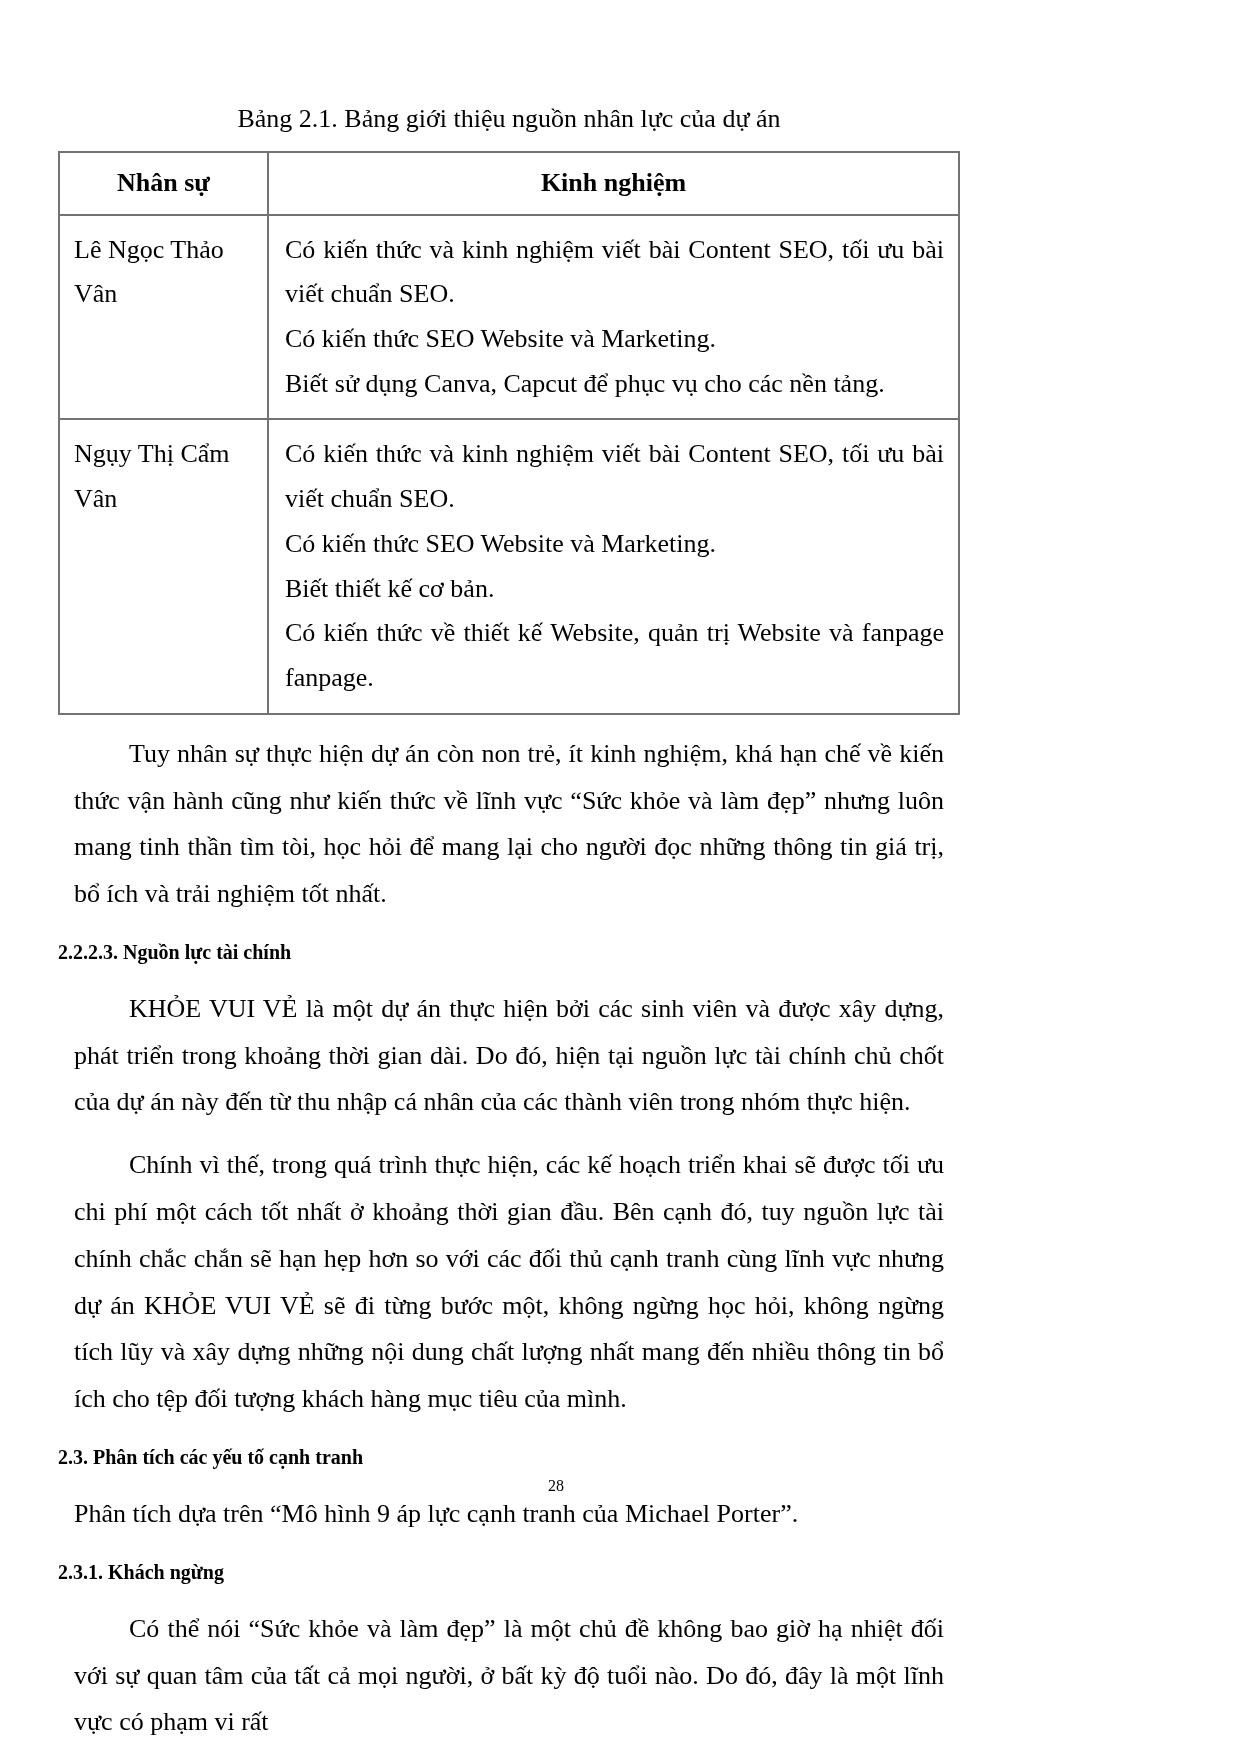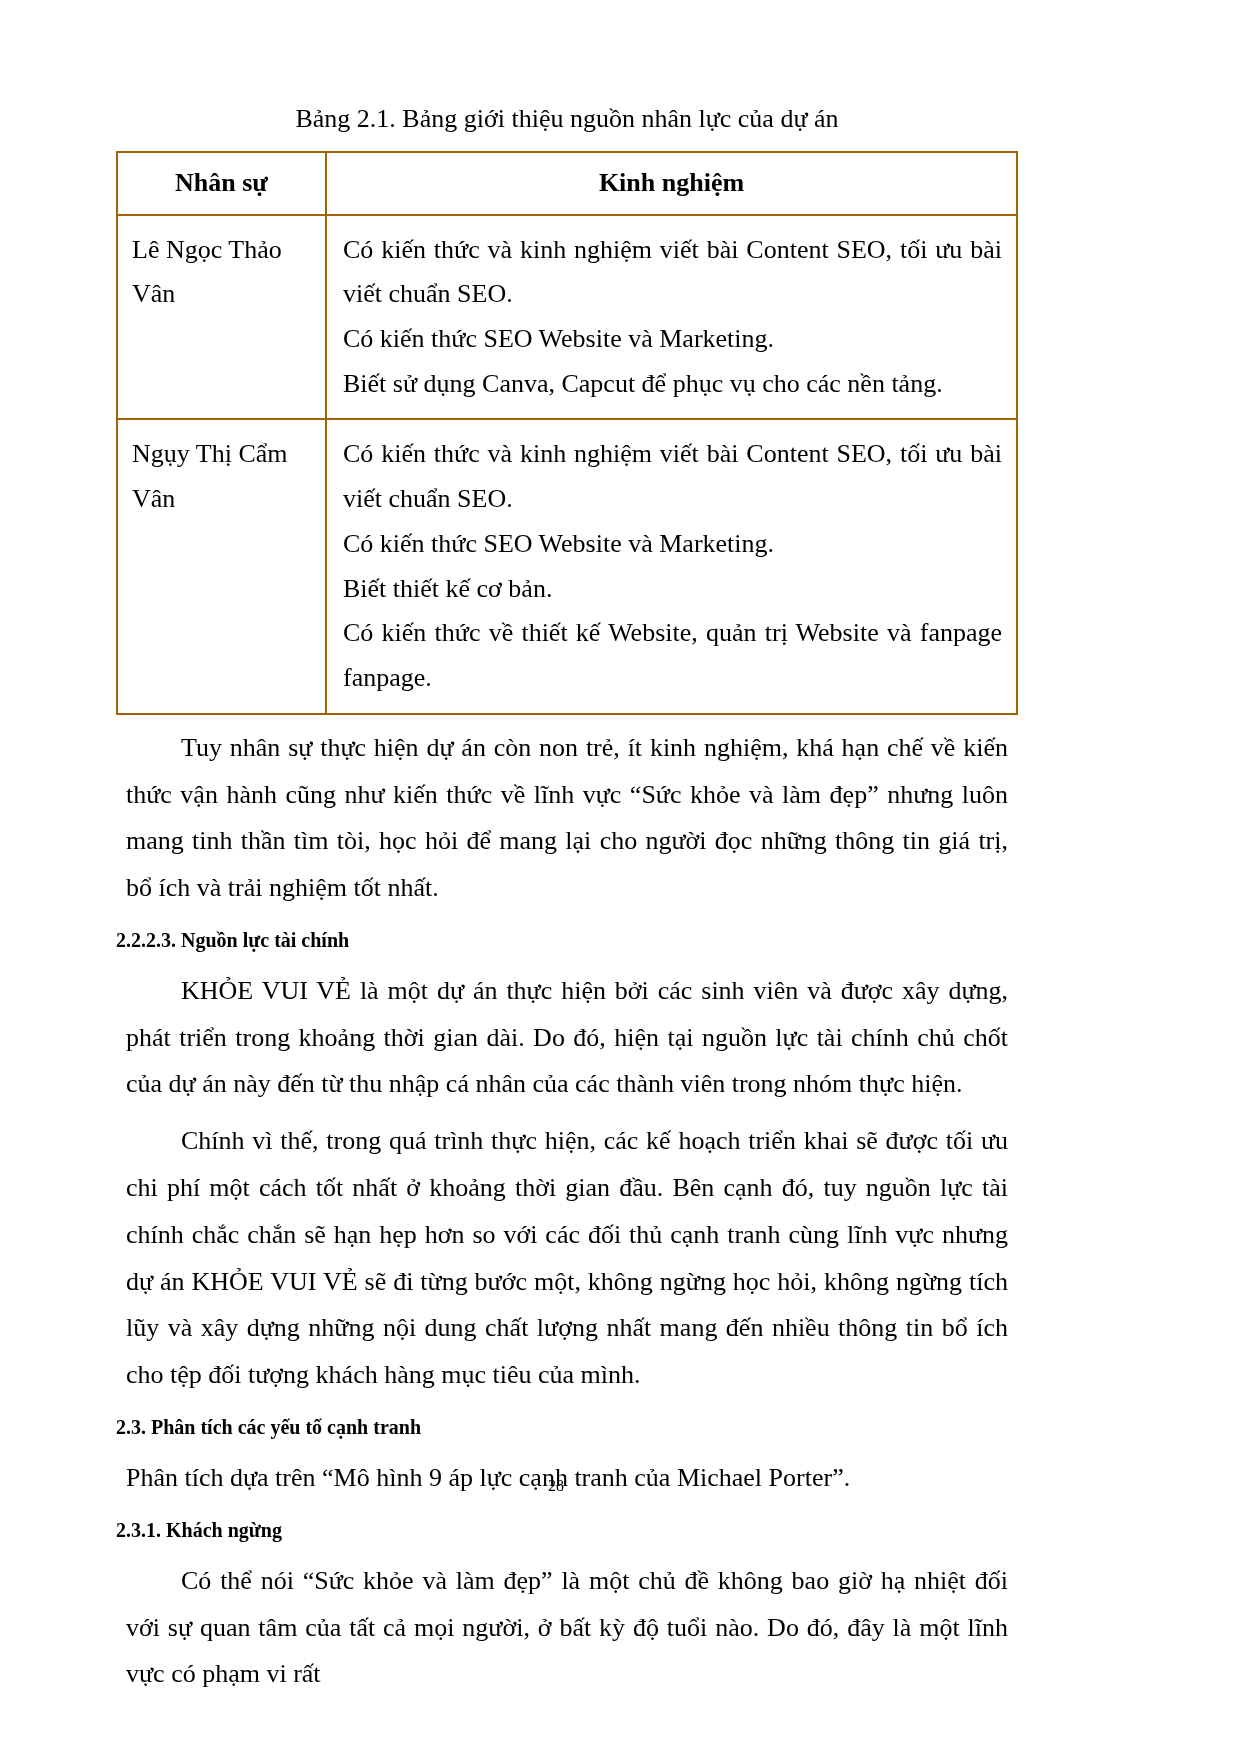--- a/index.html
+++ b/index.html
@@ -5,42 +5,42 @@
   html, body {
     margin: 0;
     padding: 0;
     background: #ffffff;
   }
   .page {
     position: relative;
     width: 1241px;
     height: 1753px;
     box-sizing: border-box;
-    padding: 96px 134px 0 116px;
+    padding: 96px 134px 0 58px;
     background: #ffffff;
     color: #000000;
     font-family: "Liberation Serif", "DejaVu Serif", serif;
     font-size: 26px;
     line-height: 1.8;
   }
   .content {
     width: 902px;
   }
   .caption {
     margin: 0 0 8px 0;
     text-align: center;
   }
   table.personnel-table {
     border-collapse: collapse;
     width: 902px;
     table-layout: fixed;
   }
   table.personnel-table th,
   table.personnel-table td {
-    border: 2px solid #a16207;
+    border: 2px solid #737373;
     vertical-align: top;
     line-height: 1.72;
   }
   table.personnel-table th {
     font-weight: bold;
     text-align: center;
     padding: 8px 6px;
   }
   .col-name { width: 195px; }
   td.name-cell {
@@ -52,21 +52,21 @@
   td.exp-cell p {
     margin: 0;
     text-align: justify;
   }
   .source-note {
     margin: 6px 0 0 0;
     text-align: right;
     font-style: italic;
   }
   .para {
-    margin: 10px;
+    margin: 16px;
     text-align: justify;
   }
   .para.indent {
     text-indent: 55px;
   }
   .heading {
     margin: 0;
     font-size: 20px;
     font-weight: bold;
     line-height: 1.8;

